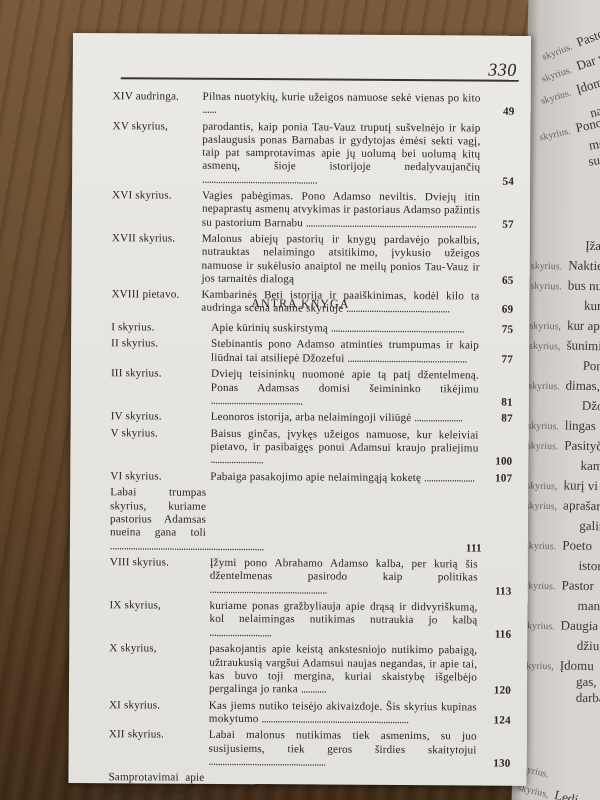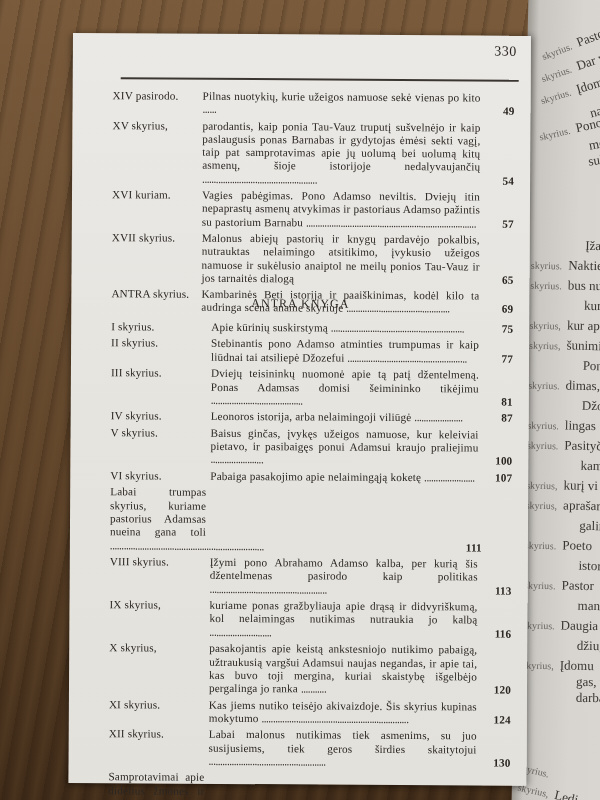--- a/index.html
+++ b/index.html
@@ -35,23 +35,24 @@
       position: absolute;
       left: 73px; top: 33px;
       width: 458px; height: 750px;
       background: linear-gradient(180deg, #ebe9e5 0%, #e6e4df 50%, #e3e1dc 100%);
       transform: rotate(0.35deg);
       transform-origin: top left;
       box-shadow: -2px 2px 6px rgba(0,0,0,0.35), 3px 0 6px rgba(0,0,0,0.25);
     }
     .page-number {
       position: absolute;
-      right: 14px; top: 8px;
-      font-size: 14px;
+      right: 14px; top: 24px;
+      font-size: 18px;
       letter-spacing: 0.5px;
+      font-style: italic;
     }
     .header-rule {
       position: absolute;
       left: 48px; right: 12px; top: 44px;
       height: 1.5px;
       background: #3a3530;
     }
     .toc {
       position: absolute;
       left: 40px; right: 16px;
@@ -136,41 +137,41 @@
   <div class="frag" style="left:8px; top:800px; transform:rotate(12deg); transform-origin:left top;"><span class="sk">skyrius,</span><span>Ledi</span></div>
   <div class="frag" style="left:62px; top:820px; transform:rotate(6deg); transform-origin:left top;"><span>Pono</span></div>
 </div>
 
 <div class="page">
   <div class="page-number">330</div>
   <div class="header-rule"></div>
 
   <div class="toc toc-a">
     <div class="entry">
-      <span class="label">XIV pasirodo.</span>
+      <span class="label">XIV audringa.</span>
       <span class="title"><span>Pilnas nuotykių, kurie užeigos namuose sekė vienas po kito</span> <span class="leader">......</span></span>
       <span class="pg">49</span>
     </div>
     <div class="entry">
       <span class="label">XV skyrius,</span>
       <span class="title"><span>parodantis, kaip ponia Tau-Vauz truputį sušvelnėjo ir kaip paslaugusis ponas Barnabas ir gydytojas ėmėsi sekti vagį, taip pat samprotavimas apie jų uolumą bei uolumą kitų asmenų, šioje istorijoje nedalyvaujančių</span> <span class="leader">..................................................</span></span>
       <span class="pg">54</span>
     </div>
     <div class="entry">
-      <span class="label">XVI kuriam.</span>
+      <span class="label">XVI skyrius.</span>
       <span class="title"><span>Vagies pabėgimas. Pono Adamso neviltis. Dviejų itin nepaprastų asmenų atvykimas ir pastoriaus Adamso pažintis su pastorium Barnabu</span> <span class="leader">..........................................................................</span></span>
       <span class="pg">57</span>
     </div>
     <div class="entry">
       <span class="label">XVII skyrius.</span>
       <span class="title"><span>Malonus abiejų pastorių ir knygų pardavėjo pokalbis, nutrauktas nelaimingo atsitikimo, įvykusio užeigos namuose ir sukėlusio anaiptol ne meilų ponios Tau-Vauz ir jos tarnaitės dialogą</span></span>
       <span class="pg">65</span>
     </div>
     <div class="entry">
-      <span class="label">ANTRA skyrius.</span>
+      <span class="label">XVIII pietavo.</span>
       <span class="title"><span>Kambarinės Beti istorija ir paaiškinimas, kodėl kilo ta audringa scena aname skyriuje</span> <span class="leader">.............................................</span></span>
       <span class="pg">69</span>
     </div>
   </div>
 
   <div class="book-heading">ANTRA KNYGA</div>
 
   <div class="toc toc-b">
     <div class="entry">
       <span class="label">I skyrius.</span>

